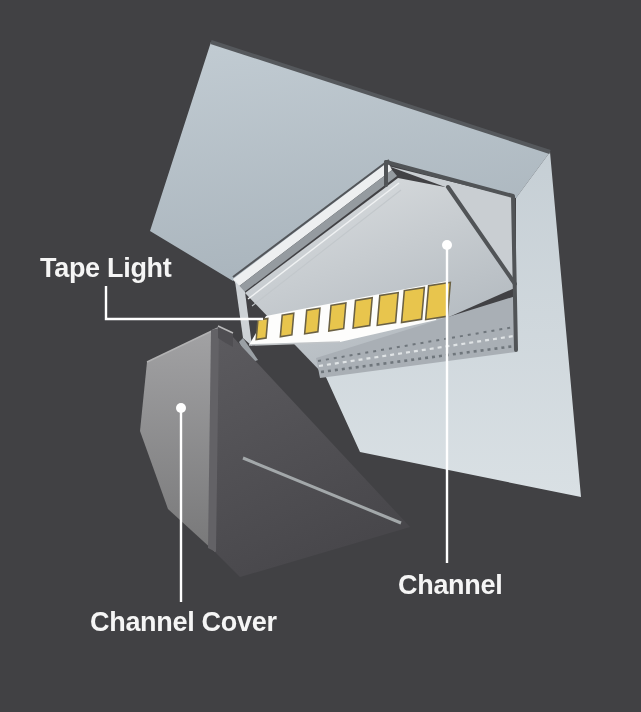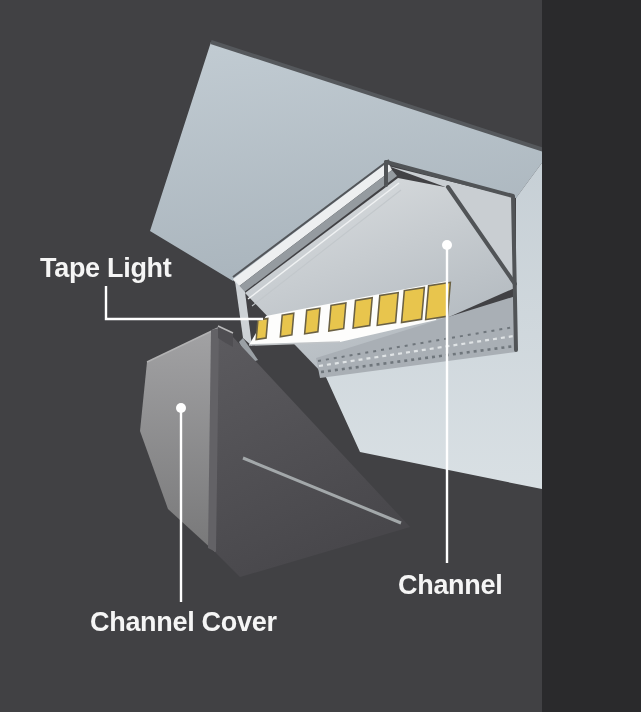--- a/index.html
+++ b/index.html
@@ -1,18 +1,18 @@
 <!DOCTYPE html>
 <html><head>
 <meta charset="utf-8">
 <style>
   html,body{margin:0;padding:0;background:#2a2a2c;}
   .stage{
     position:relative;
-    width:542px;height:712px;
+    width:641px;height:712px;
     overflow:hidden;
     font-family:"Liberation Sans","DejaVu Sans",sans-serif;
   }
   svg{display:block;}
   text.diagram-label{
     font-family:"Liberation Sans","DejaVu Sans",sans-serif;
     font-weight:bold;
     font-size:27px;
     letter-spacing:-0.3px;
   }

